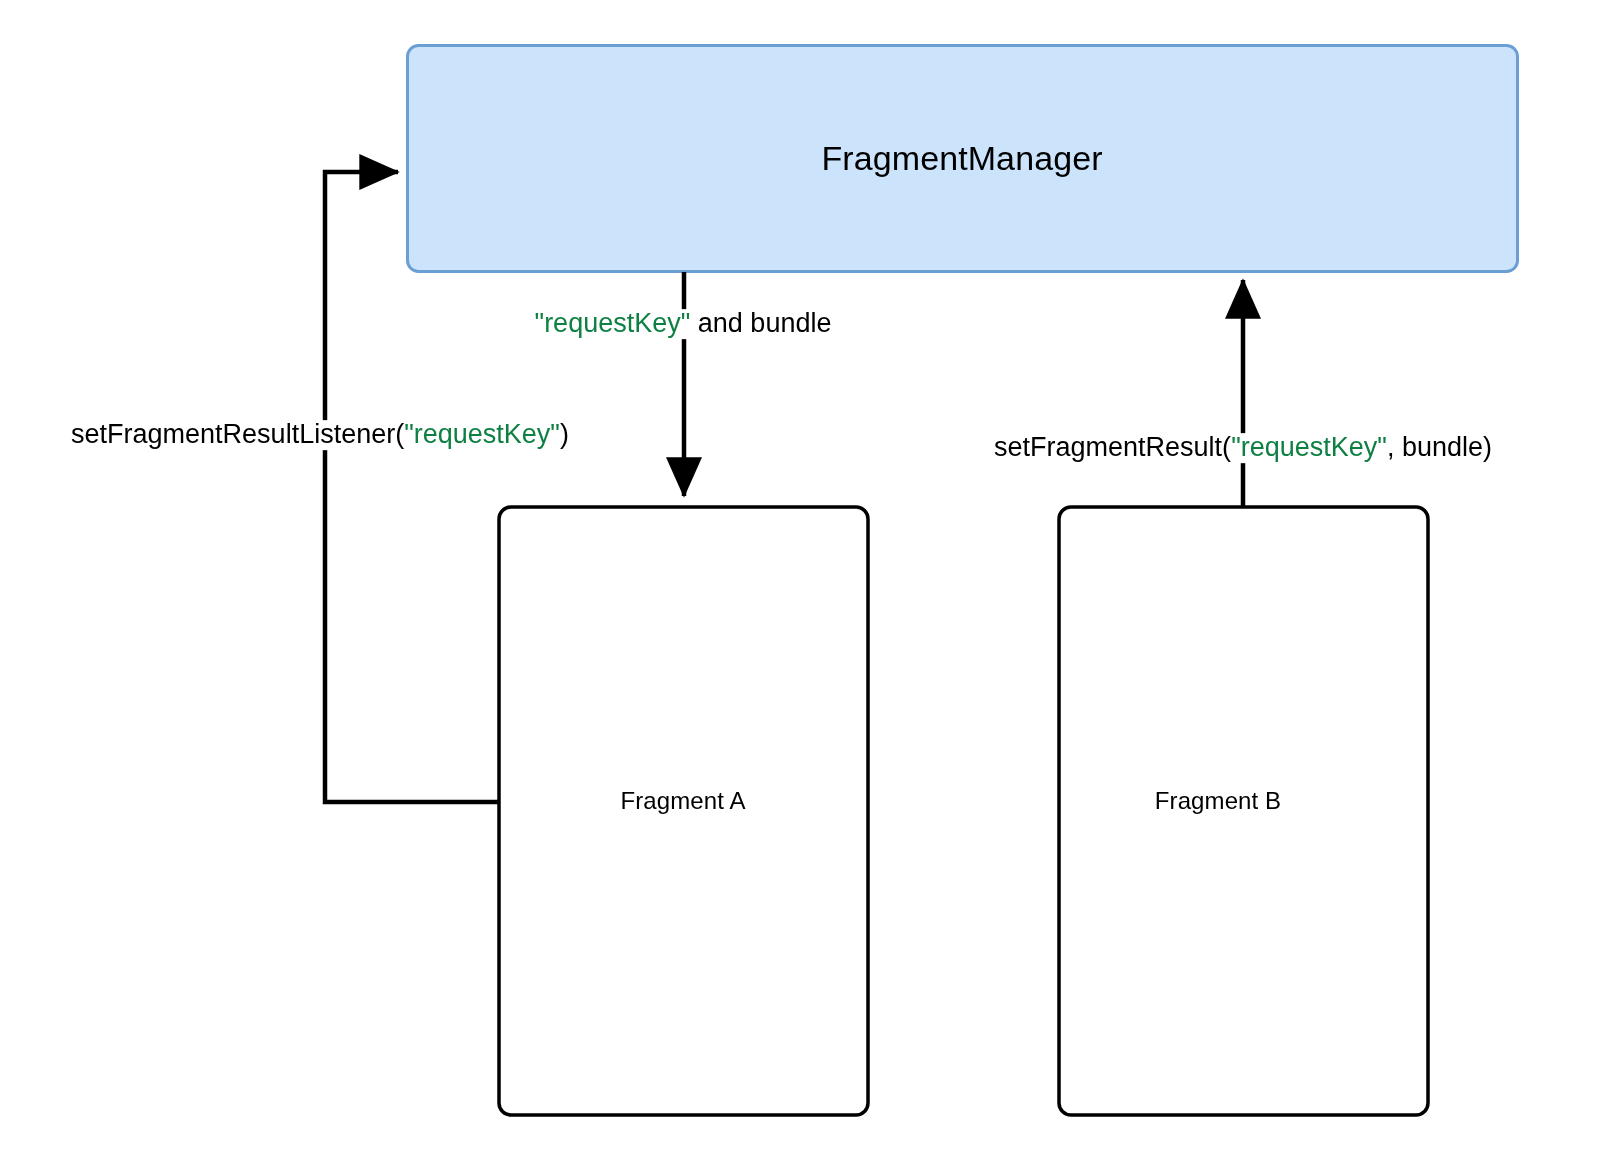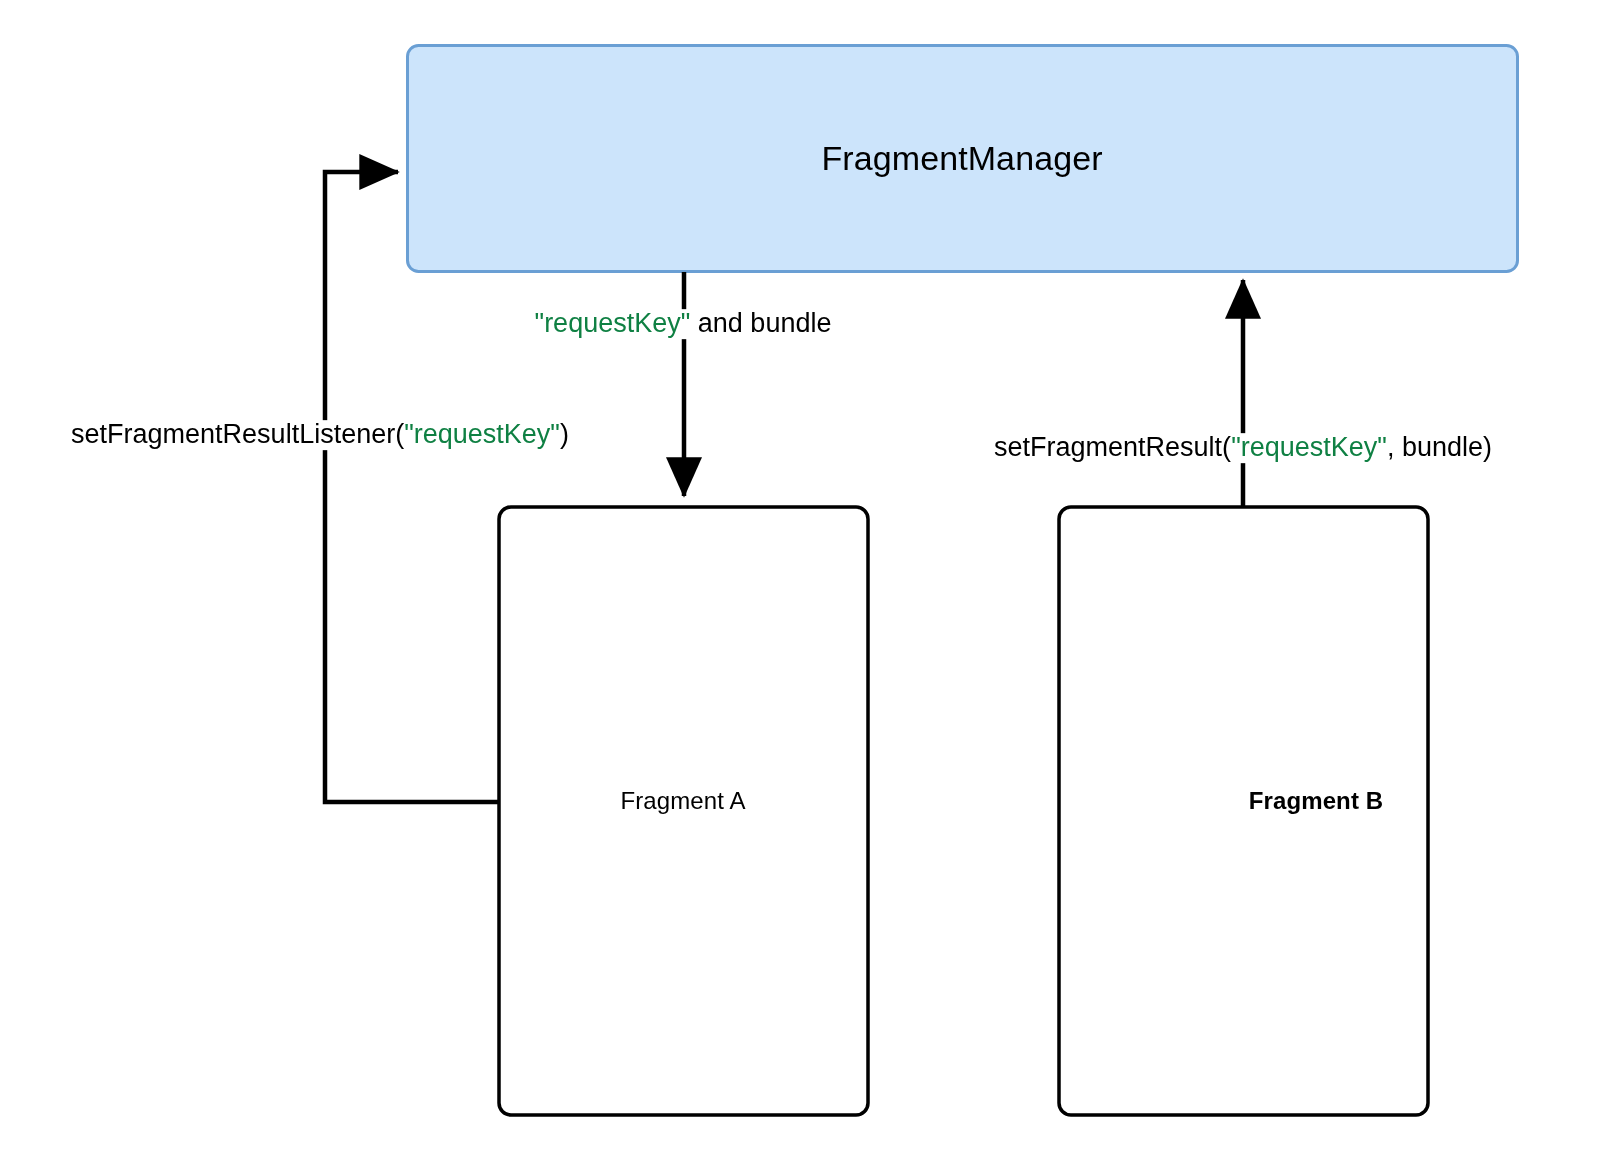--- a/index.html
+++ b/index.html
@@ -81,21 +81,21 @@
 
     <path d="M 684 272 L 684 496" fill="none" stroke="#000000" stroke-width="4.5" marker-end="url(#arrowhead-black)"></path>
 
     <path d="M 1243 507 L 1243 280" fill="none" stroke="#000000" stroke-width="4.5" marker-end="url(#arrowhead-black)"></path>
   </svg>
 
   <div class="node-label center title-label" style="left:962px; top:158px;">FragmentManager</div>
 
   <div class="node-label center fragment-label" style="left:683px; top:801px;">Fragment A</div>
 
-  <div class="node-label center fragment-label" style="left:1316px; top:801px;font-weight:bold;">Fragment B</div>
+  <div class="node-label center fragment-label" style="left:1218px; top:801px;">Fragment B</div>
 
   <div class="edge-label" style="left:320px; top:435px;"><span>setFragmentResultListener(</span><span class="key">"requestKey"</span><span>)</span></div>
 
   <div class="edge-label" style="left:683px; top:324px;"><span class="key">"requestKey"</span><span> and bundle</span></div>
 
   <div class="edge-label" style="left:1243px; top:448px;"><span>setFragmentResult(</span><span class="key">"requestKey"</span><span>, bundle)</span></div>
 
 </div>
 
 </body></html>

